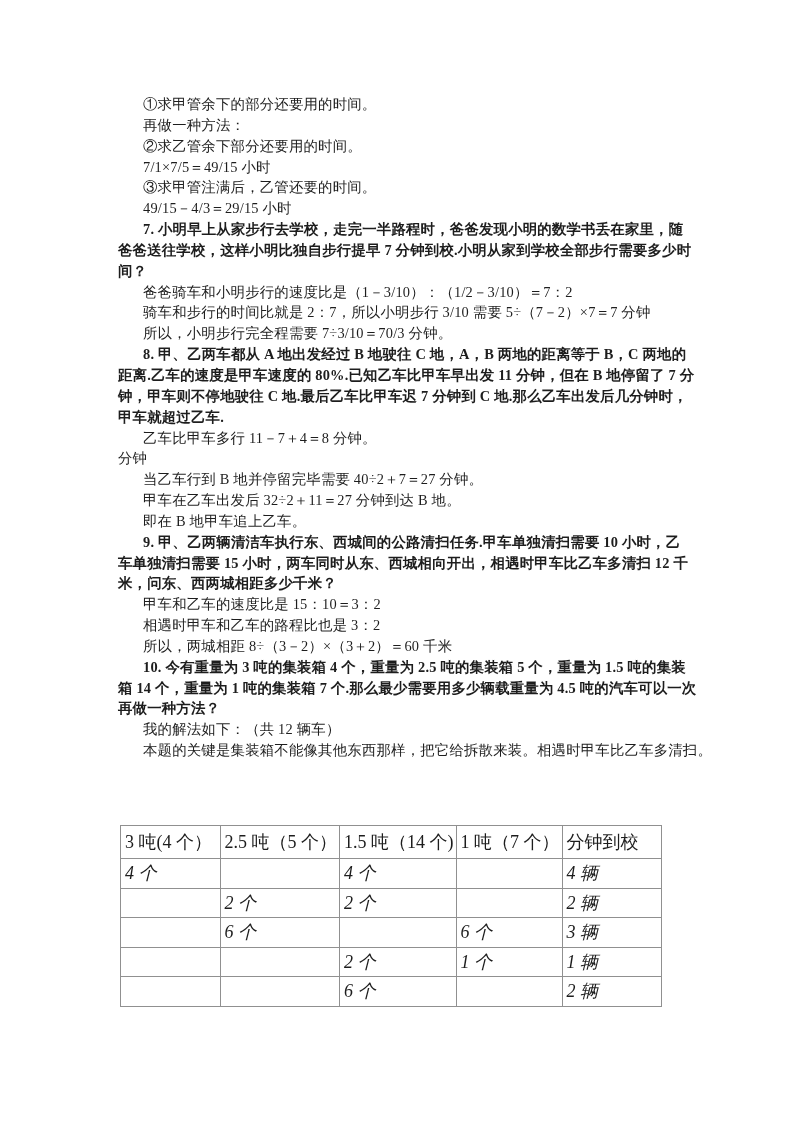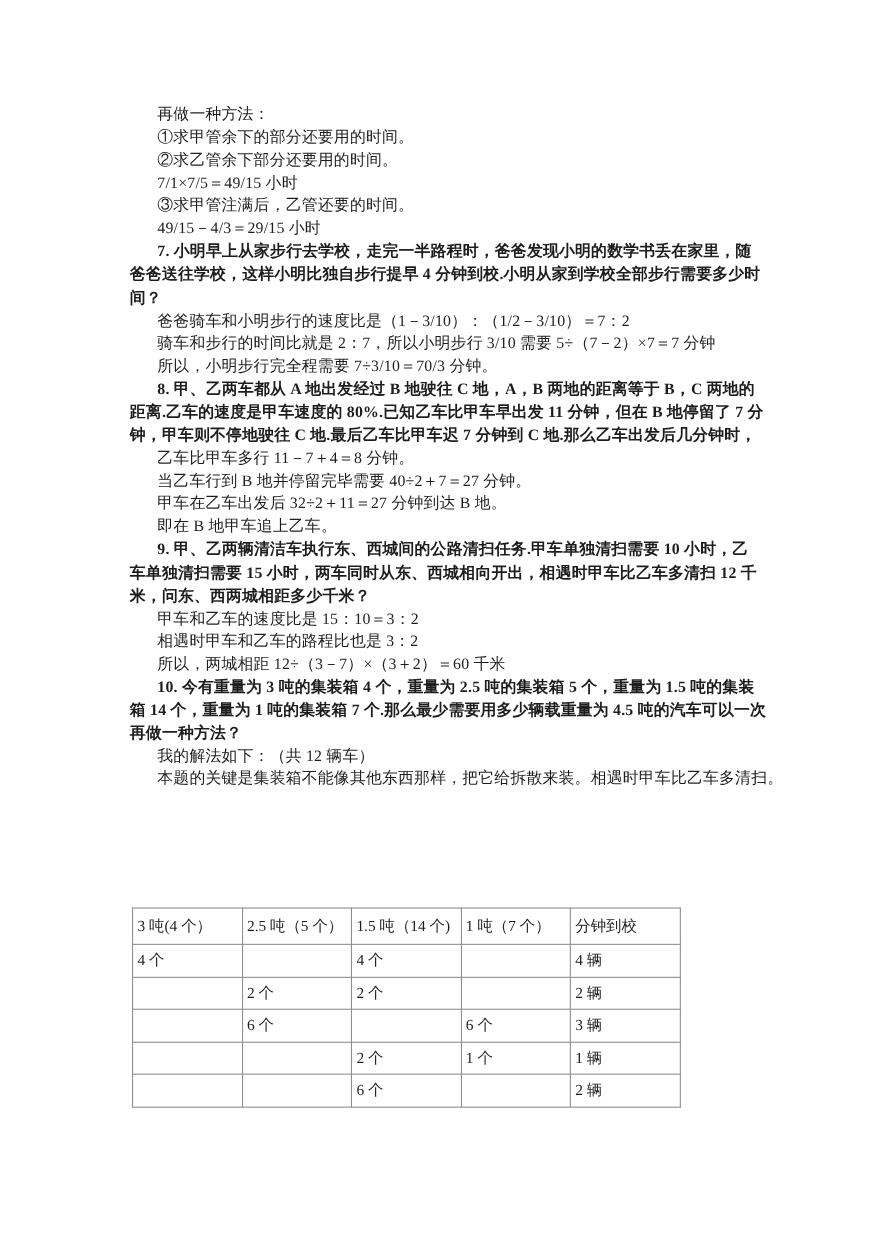--- a/index.html
+++ b/index.html
@@ -31,61 +31,63 @@
   table.alloc {
     position: absolute;
     left: 120px;
     top: 825px;
     border-collapse: collapse;
     table-layout: fixed;
   }
   .alloc td {
     width: 99.5px;
     border: 1px solid #909090;
-    font-size: 14px;
+    font-size: 18px;
     font-weight: normal;
     text-align: left;
     vertical-align: middle;
     padding: 1px 2px 1px 4px;
     white-space: nowrap;
     overflow: hidden;
   }
   .alloc thead td { height: 33px; }
-  .alloc tbody td { height: 29.5px; }
+  .alloc tbody td { height: 29.5px; font-style: italic; }
 </style>
 </head>
 <body>
 
 <div class="page">
   <div class="text-block" id="text-block">
+      <div class="line indent">①求甲管余下的部分还要用的时间。</div>
       <div class="line indent">再做一种方法：</div>
-      <div class="line indent">①求甲管余下的部分还要用的时间。</div>
       <div class="line indent">②求乙管余下部分还要用的时间。</div>
       <div class="line indent">7/1×7/5＝49/15 小时</div>
       <div class="line indent">③求甲管注满后，乙管还要的时间。</div>
       <div class="line indent">49/15－4/3＝29/15 小时</div>
       <div class="line indent bold">7. 小明早上从家步行去学校，走完一半路程时，爸爸发现小明的数学书丢在家里，随</div>
-      <div class="line bold">爸爸送往学校，这样小明比独自步行提早 4 分钟到校.小明从家到学校全部步行需要多少时</div>
+      <div class="line bold">爸爸送往学校，这样小明比独自步行提早 7 分钟到校.小明从家到学校全部步行需要多少时</div>
       <div class="line bold">间？</div>
       <div class="line indent">爸爸骑车和小明步行的速度比是（1－3/10）：（1/2－3/10）＝7：2</div>
       <div class="line indent">骑车和步行的时间比就是 2：7，所以小明步行 3/10 需要 5÷（7－2）×7＝7 分钟</div>
       <div class="line indent">所以，小明步行完全程需要 7÷3/10＝70/3 分钟。</div>
       <div class="line indent bold">8. 甲、乙两车都从 A 地出发经过 B 地驶往 C 地，A，B 两地的距离等于 B，C 两地的</div>
       <div class="line bold">距离.乙车的速度是甲车速度的 80%.已知乙车比甲车早出发 11 分钟，但在 B 地停留了 7 分</div>
       <div class="line bold">钟，甲车则不停地驶往 C 地.最后乙车比甲车迟 7 分钟到 C 地.那么乙车出发后几分钟时，</div>
+      <div class="line bold">甲车就超过乙车.</div>
       <div class="line indent">乙车比甲车多行 11－7＋4＝8 分钟。</div>
+      <div class="line">分钟</div>
       <div class="line indent">当乙车行到 B 地并停留完毕需要 40÷2＋7＝27 分钟。</div>
       <div class="line indent">甲车在乙车出发后 32÷2＋11＝27 分钟到达 B 地。</div>
       <div class="line indent">即在 B 地甲车追上乙车。</div>
       <div class="line indent bold">9. 甲、乙两辆清洁车执行东、西城间的公路清扫任务.甲车单独清扫需要 10 小时，乙</div>
       <div class="line bold">车单独清扫需要 15 小时，两车同时从东、西城相向开出，相遇时甲车比乙车多清扫 12 千</div>
       <div class="line bold">米，问东、西两城相距多少千米？</div>
       <div class="line indent">甲车和乙车的速度比是 15：10＝3：2</div>
       <div class="line indent">相遇时甲车和乙车的路程比也是 3：2</div>
-      <div class="line indent">所以，两城相距 12÷（3－7）×（3＋2）＝60 千米</div>
+      <div class="line indent">所以，两城相距 8÷（3－2）×（3＋2）＝60 千米</div>
       <div class="line indent bold">10. 今有重量为 3 吨的集装箱 4 个，重量为 2.5 吨的集装箱 5 个，重量为 1.5 吨的集装</div>
       <div class="line bold">箱 14 个，重量为 1 吨的集装箱 7 个.那么最少需要用多少辆载重量为 4.5 吨的汽车可以一次</div>
       <div class="line bold">再做一种方法？</div>
       <div class="line indent">我的解法如下：（共 12 辆车）</div>
       <div class="line indent">本题的关键是集装箱不能像其他东西那样，把它给拆散来装。相遇时甲车比乙车多清扫。</div>
     </div>
   <table class="alloc">
     <thead>
       <tr id="alloc-head">
           <td>3 吨(4 个）</td>

